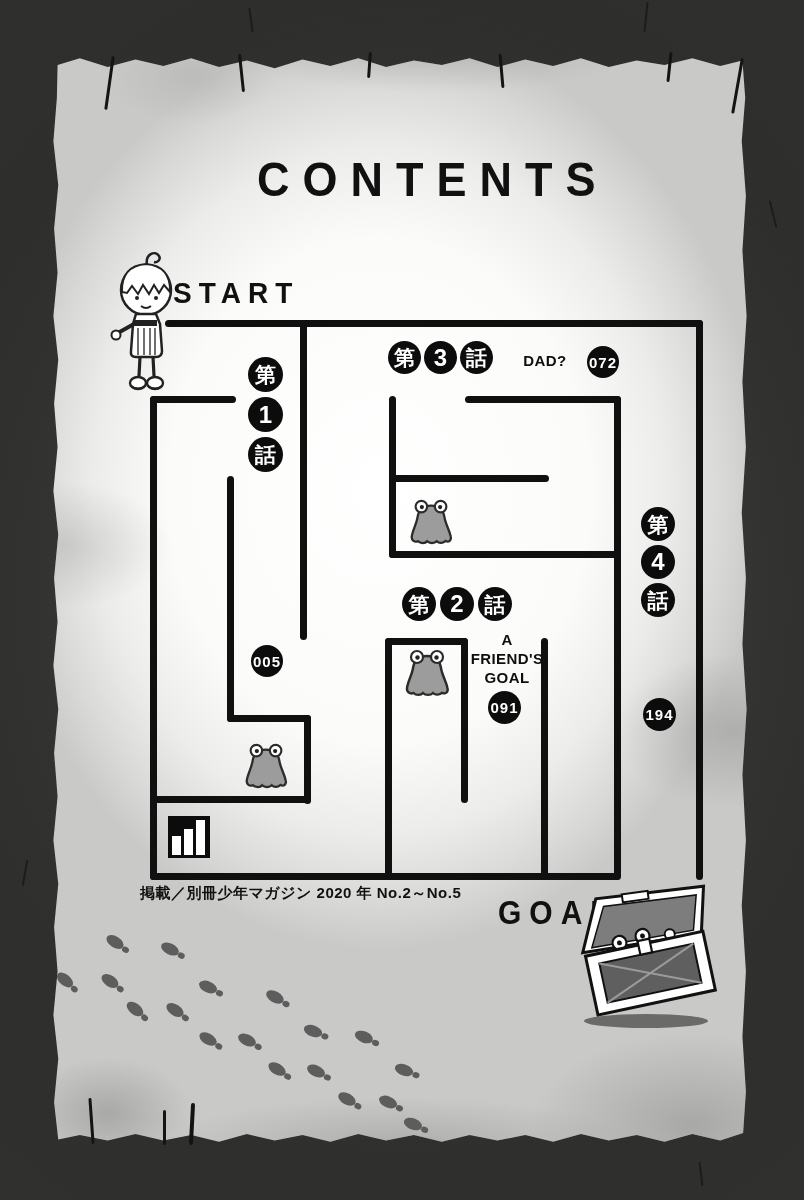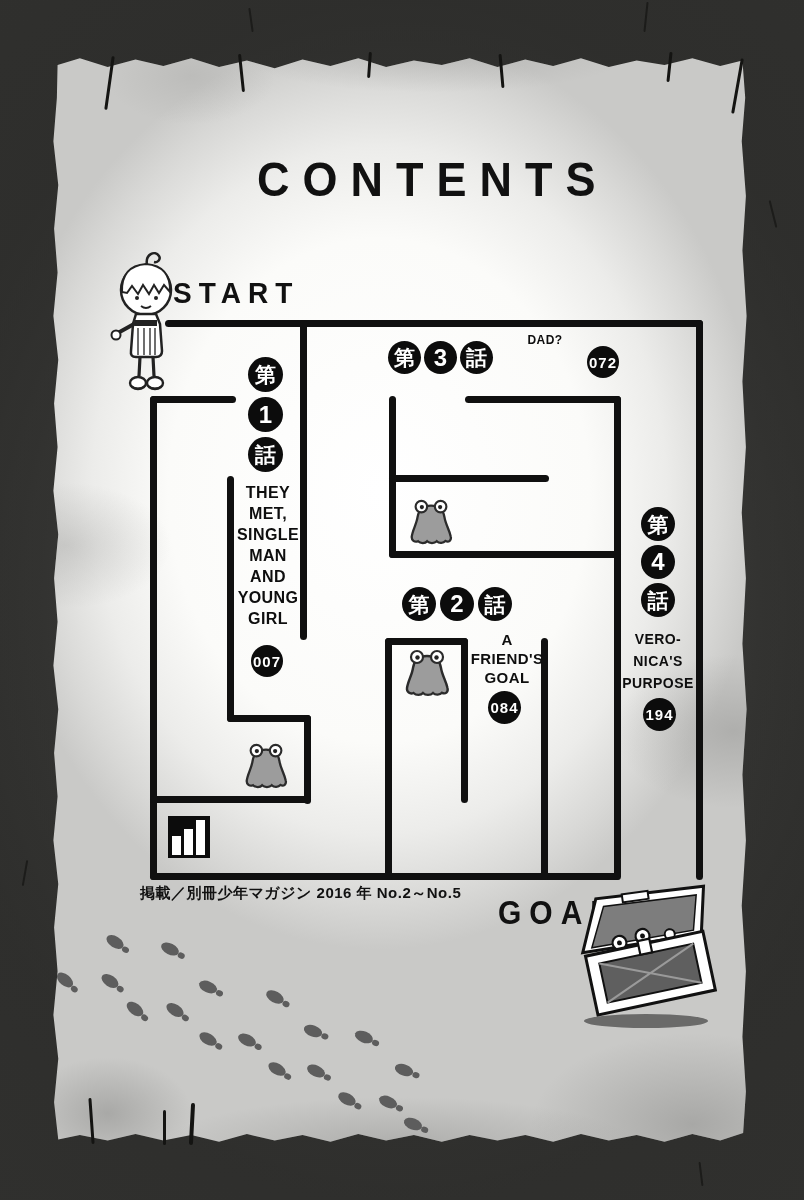--- a/index.html
+++ b/index.html
@@ -118,62 +118,48 @@
   <div class="ml" style="left:385px;top:638px;width:83px;height:7px"></div>
   <div class="ml" style="left:385px;top:638px;width:7px;height:242px"></div>
   <div class="ml" style="left:461px;top:638px;width:7px;height:165px"></div>
   <div class="ml" style="left:541px;top:638px;width:7px;height:242px"></div>
 
   <div class="badge-stack" style="left:248px;top:357px">
     <span class="badge kanji">第</span>
     <span class="badge num">1</span>
     <span class="badge kanji">話</span>
   </div>
-  <div class="chap-title" style="left:216px;top:482px;width:104px;font-size:16px;line-height:21px">
-    <div>THEY</div>
-    <div>MET,</div>
-    <div>SINGLE</div>
-    <div>MAN</div>
-    <div>AND</div>
-    <div>YOUNG</div>
-    <div>GIRL</div>
-  </div>
-  <span class="badge pagebadge" style="left:251px;top:645px">007</span>
+  <span class="badge pagebadge" style="left:251px;top:645px">005</span>
 
   <div class="badge-row" style="left:388px;top:341px">
     <span class="badge kanji" style="width:33px;height:33px">第</span>
     <span class="badge num" style="width:33px;height:33px">3</span>
     <span class="badge kanji" style="width:33px;height:33px">話</span>
   </div>
-  <div class="chap-title" style="left:510px;top:331px;width:70px;font-size:12px;line-height:18px">
+  <div class="chap-title" style="left:510px;top:352px;width:70px;font-size:15px;line-height:18px">
     <div>DAD?</div>
   </div>
   <span class="badge pagebadge" style="left:587px;top:346px">072</span>
 
   <div class="badge-row" style="left:402px;top:587px;gap:4px">
     <span class="badge kanji" style="width:34px;height:34px">第</span>
     <span class="badge num" style="width:34px;height:34px">2</span>
     <span class="badge kanji" style="width:34px;height:34px">話</span>
   </div>
   <div class="chap-title" style="left:460px;top:630px;width:94px;font-size:15px;line-height:19px">
     <div>A</div>
     <div>FRIEND'S</div>
     <div>GOAL</div>
   </div>
-  <span class="badge pagebadge" style="left:488px;top:691px;width:33px;height:33px">084</span>
+  <span class="badge pagebadge" style="left:488px;top:691px;width:33px;height:33px">091</span>
 
   <div class="badge-stack" style="left:641px;top:507px;gap:4px">
     <span class="badge kanji" style="width:34px;height:34px">第</span>
     <span class="badge num" style="width:34px;height:34px">4</span>
     <span class="badge kanji" style="width:34px;height:34px">話</span>
-  </div>
-  <div class="chap-title" style="left:610px;top:628px;width:96px;font-size:14px;line-height:22px">
-    <div>VERO-</div>
-    <div>NICA'S</div>
-    <div>PURPOSE</div>
   </div>
   <span class="badge pagebadge" style="left:643px;top:698px;width:33px;height:33px">194</span>
 
   <svg style="position:absolute;left:406px;top:497px" width="50" height="50">
       <use href="#slime-shape"></use>
     </svg>
   <svg style="position:absolute;left:401px;top:648px" width="52" height="50">
       <use href="#slime-shape"></use>
     </svg>
   <svg style="position:absolute;left:241px;top:740px" width="50" height="52">
@@ -273,15 +259,15 @@
         <use href="#footprint-shape" x="-16" y="-10" width="34" height="20"></use>
       </g>
     <g transform="translate(338,190) rotate(24)">
         <use href="#footprint-shape" x="-16" y="-10" width="34" height="20"></use>
       </g>
     <g transform="translate(363,212) rotate(22)">
         <use href="#footprint-shape" x="-16" y="-10" width="34" height="20"></use>
       </g>
   </svg>
 
-  <div class="footer-note">掲載／別冊少年マガジン 2016 年 No.2～No.5</div>
+  <div class="footer-note">掲載／別冊少年マガジン 2020 年 No.2～No.5</div>
 
 </div>
 
 </body></html>

